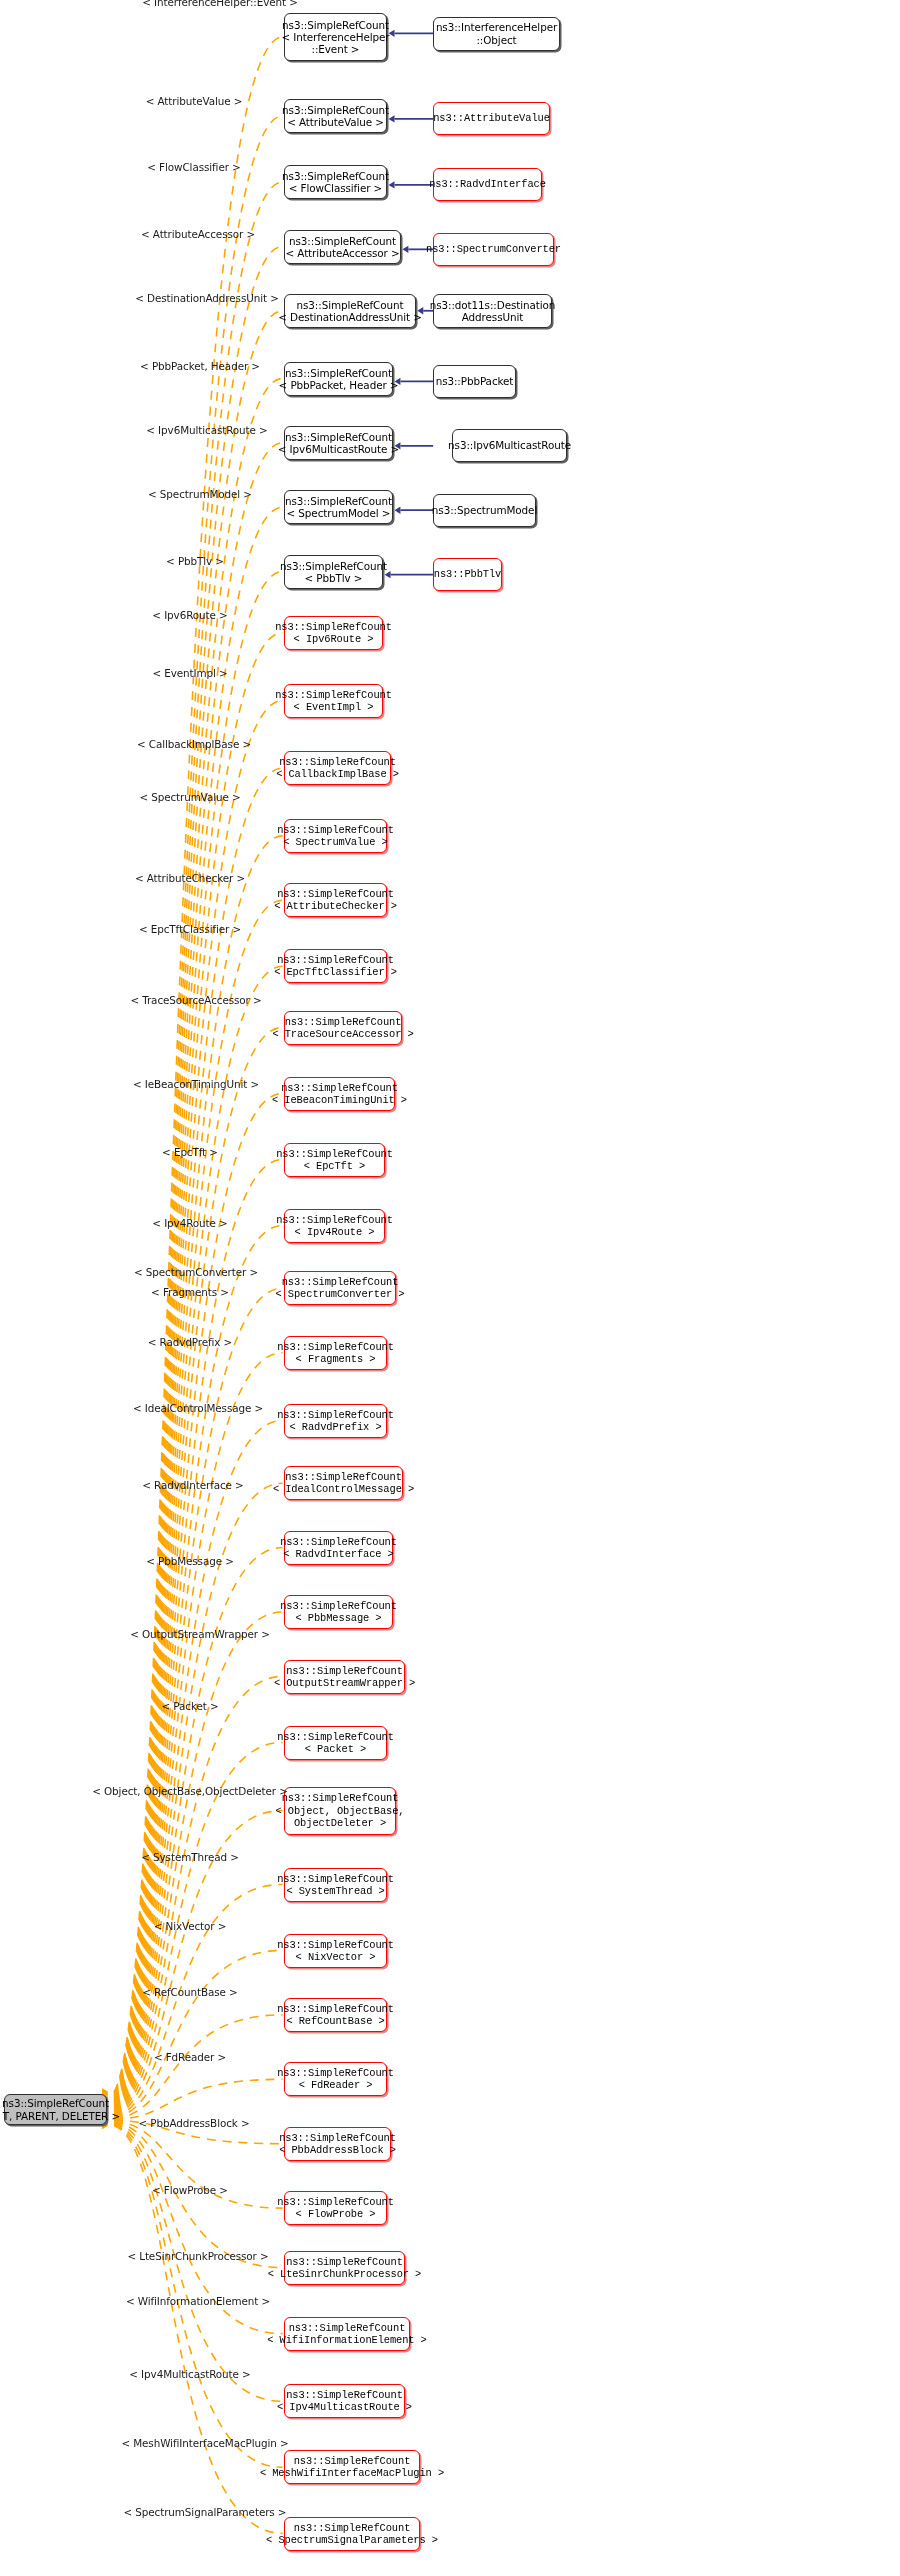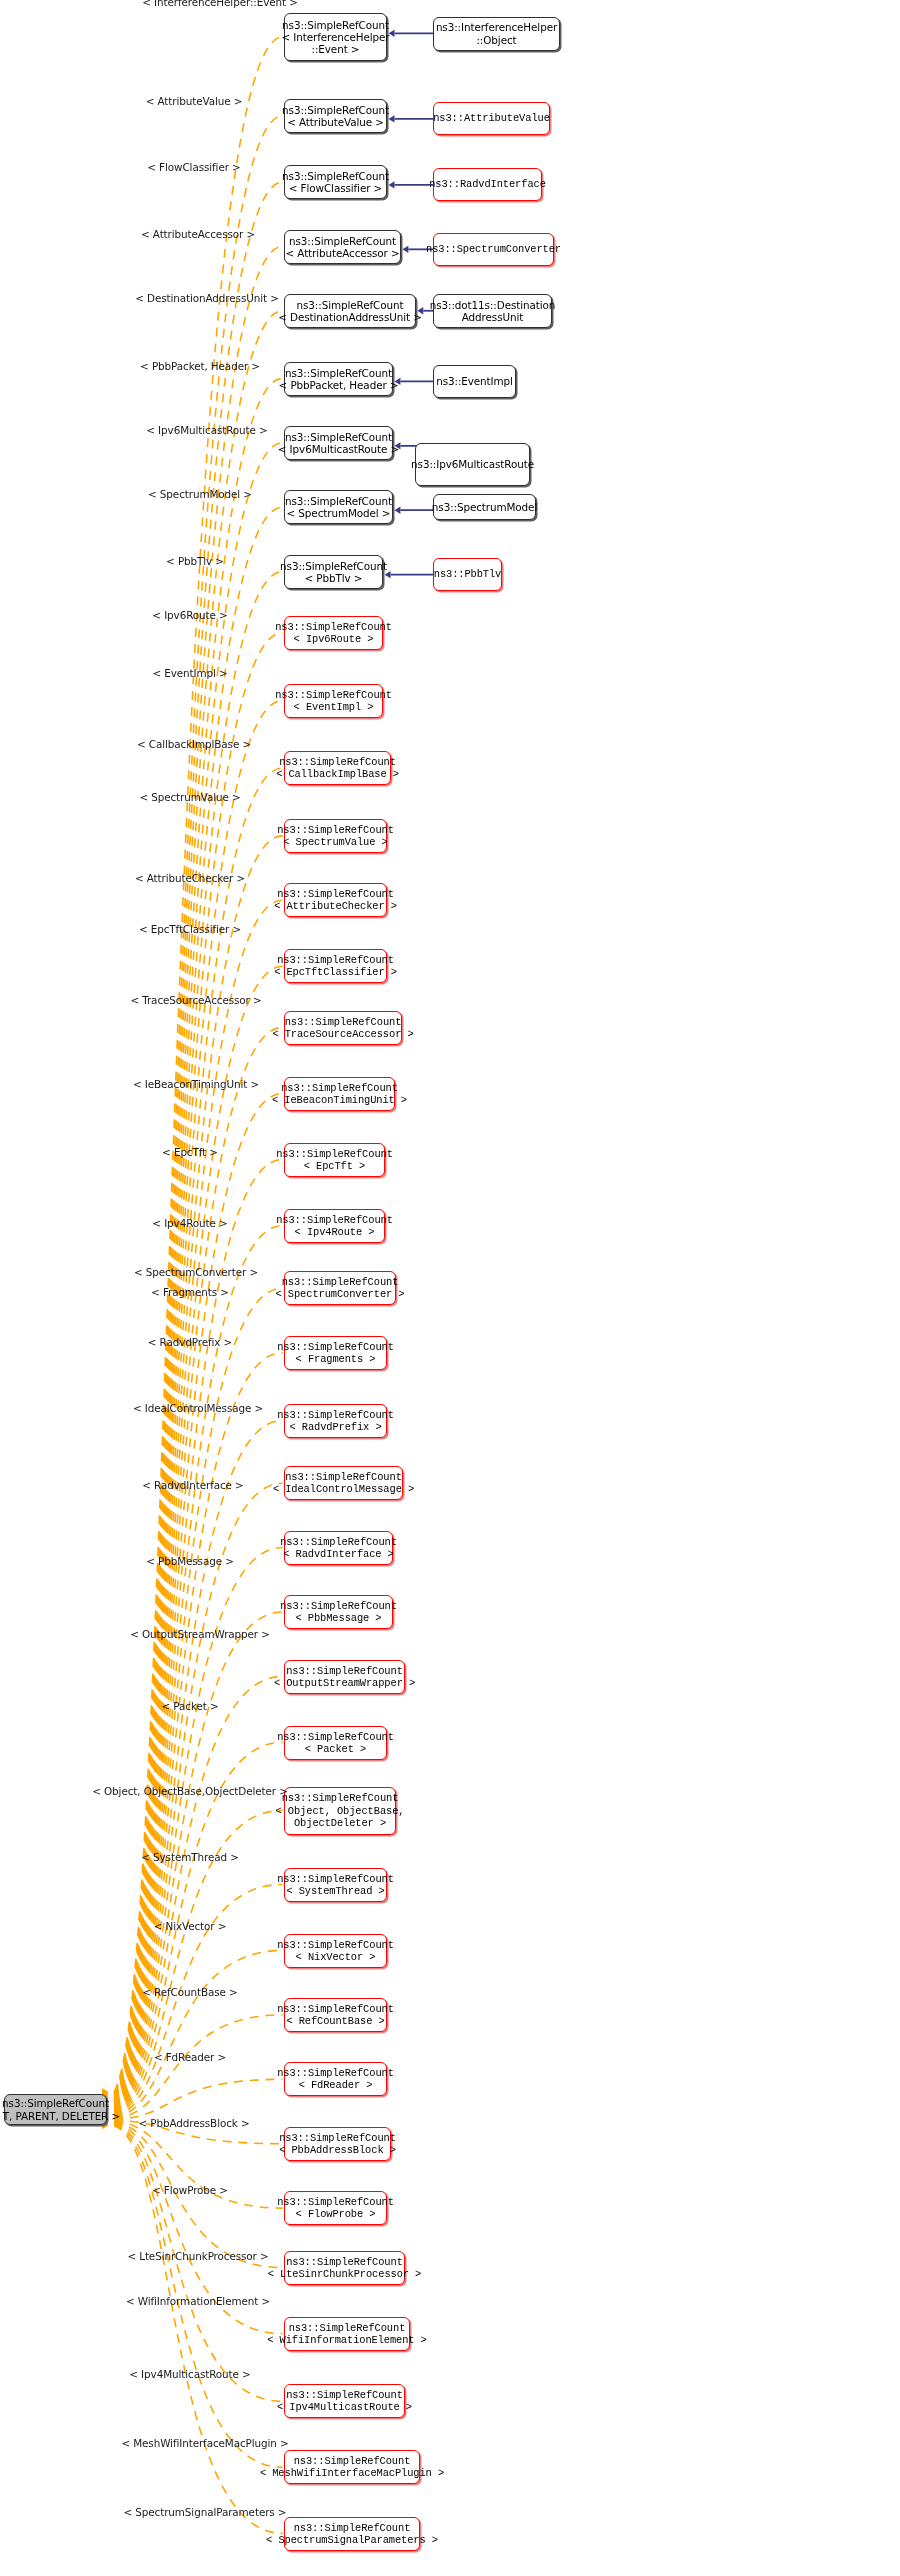--- a/index.html
+++ b/index.html
@@ -182,27 +182,27 @@
       <div class="node black" style="left: 284px; top: 165px; width: 103px; height: 34px;"><span class="ln">ns3::SimpleRefCount</span><span class="ln">&lt; FlowClassifier &gt;</span></div>
       <div class="node red" style="left: 433px; top: 168px; width: 109px; height: 33px;"><span class="ln">ns3::RadvdInterface</span></div>
       <div class="edge-label" style="left: 194px; top: 161px;"><span class="ln">&lt; FlowClassifier &gt;</span></div>
       <div class="node black" style="left: 284px; top: 230px; width: 117px; height: 34px;"><span class="ln">ns3::SimpleRefCount</span><span class="ln">&lt; AttributeAccessor &gt;</span></div>
       <div class="node red" style="left: 433px; top: 233px; width: 121px; height: 33px;"><span class="ln">ns3::SpectrumConverter</span></div>
       <div class="edge-label" style="left: 198px; top: 228px;"><span class="ln">&lt; AttributeAccessor &gt;</span></div>
       <div class="node black" style="left: 284px; top: 294px; width: 132px; height: 34px;"><span class="ln">ns3::SimpleRefCount</span><span class="ln">&lt; DestinationAddressUnit &gt;</span></div>
       <div class="node black" style="left: 433px; top: 294px; width: 119px; height: 34px;"><span class="ln">ns3::dot11s::Destination</span><span class="ln">AddressUnit</span></div>
       <div class="edge-label" style="left: 207px; top: 292px;"><span class="ln">&lt; DestinationAddressUnit &gt;</span></div>
       <div class="node black" style="left: 284px; top: 362px; width: 109px; height: 34px;"><span class="ln">ns3::SimpleRefCount</span><span class="ln">&lt; PbbPacket, Header &gt;</span></div>
-      <div class="node black" style="left: 433px; top: 365px; width: 83px; height: 33px;"><span class="ln">ns3::EventImpl</span></div>
+      <div class="node black" style="left: 433px; top: 365px; width: 83px; height: 33px;"><span class="ln">ns3::PbbPacket</span></div>
       <div class="edge-label" style="left: 200px; top: 360px;"><span class="ln">&lt; PbbPacket, Header &gt;</span></div>
       <div class="node black" style="left: 284px; top: 426px; width: 109px; height: 34px;"><span class="ln">ns3::SimpleRefCount</span><span class="ln">&lt; Ipv6MulticastRoute &gt;</span></div>
-      <div class="node black" style="left: 415px; top: 429px; width: 115px; height: 43px; margin-top: 14px;"><span class="ln">ns3::Ipv6MulticastRoute</span></div>
+      <div class="node black" style="left: 452px; top: 429px; width: 115px; height: 33px;"><span class="ln">ns3::Ipv6MulticastRoute</span></div>
       <div class="edge-label" style="left: 207px; top: 424px;"><span class="ln">&lt; Ipv6MulticastRoute &gt;</span></div>
       <div class="node black" style="left: 284px; top: 490px; width: 109px; height: 34px;"><span class="ln">ns3::SimpleRefCount</span><span class="ln">&lt; SpectrumModel &gt;</span></div>
-      <div class="node black" style="left: 433px; top: 494px; width: 103px; height: 26px;"><span class="ln">ns3::SpectrumModel</span></div>
+      <div class="node black" style="left: 433px; top: 494px; width: 103px; height: 33px;"><span class="ln">ns3::SpectrumModel</span></div>
       <div class="edge-label" style="left: 200px; top: 488px;"><span class="ln">&lt; SpectrumModel &gt;</span></div>
       <div class="node black" style="left: 284px; top: 555px; width: 99px; height: 34px;"><span class="ln">ns3::SimpleRefCount</span><span class="ln">&lt; PbbTlv &gt;</span></div>
       <div class="node red" style="left: 433px; top: 558px; width: 69px; height: 33px;"><span class="ln">ns3::PbbTlv</span></div>
       <div class="edge-label" style="left: 195px; top: 555px;"><span class="ln">&lt; PbbTlv &gt;</span></div>
       <div class="node red" style="left: 284px; top: 616px; width: 99px; height: 34px;"><span class="ln">ns3::SimpleRefCount</span><span class="ln">&lt; Ipv6Route &gt;</span></div>
       <div class="edge-label" style="left: 190px; top: 609px;"><span class="ln">&lt; Ipv6Route &gt;</span></div>
       <div class="node red" style="left: 284px; top: 684px; width: 99px; height: 34px;"><span class="ln">ns3::SimpleRefCount</span><span class="ln">&lt; EventImpl &gt;</span></div>
       <div class="edge-label" style="left: 190px; top: 667px;"><span class="ln">&lt; EventImpl &gt;</span></div>
       <div class="node red" style="left: 284px; top: 751px; width: 107px; height: 34px;"><span class="ln">ns3::SimpleRefCount</span><span class="ln">&lt; CallbackImplBase &gt;</span></div>
       <div class="edge-label" style="left: 194px; top: 738px;"><span class="ln">&lt; CallbackImplBase &gt;</span></div>

